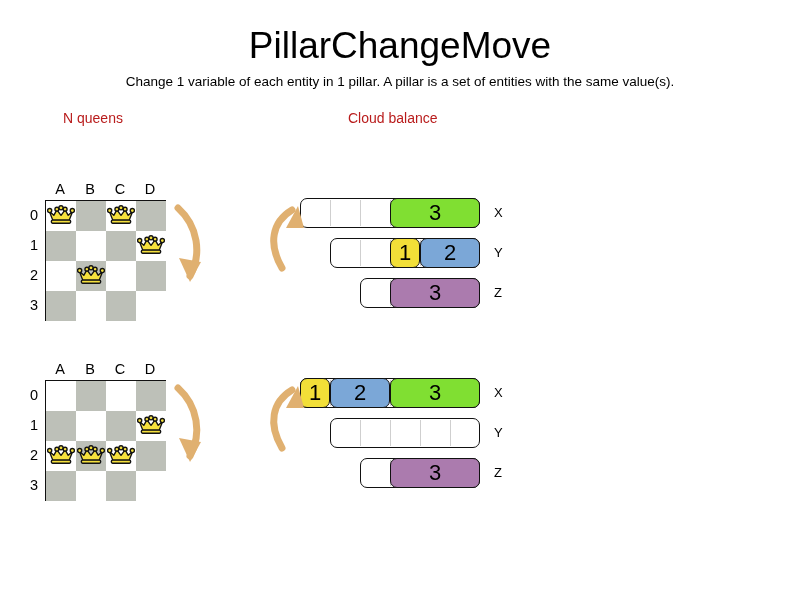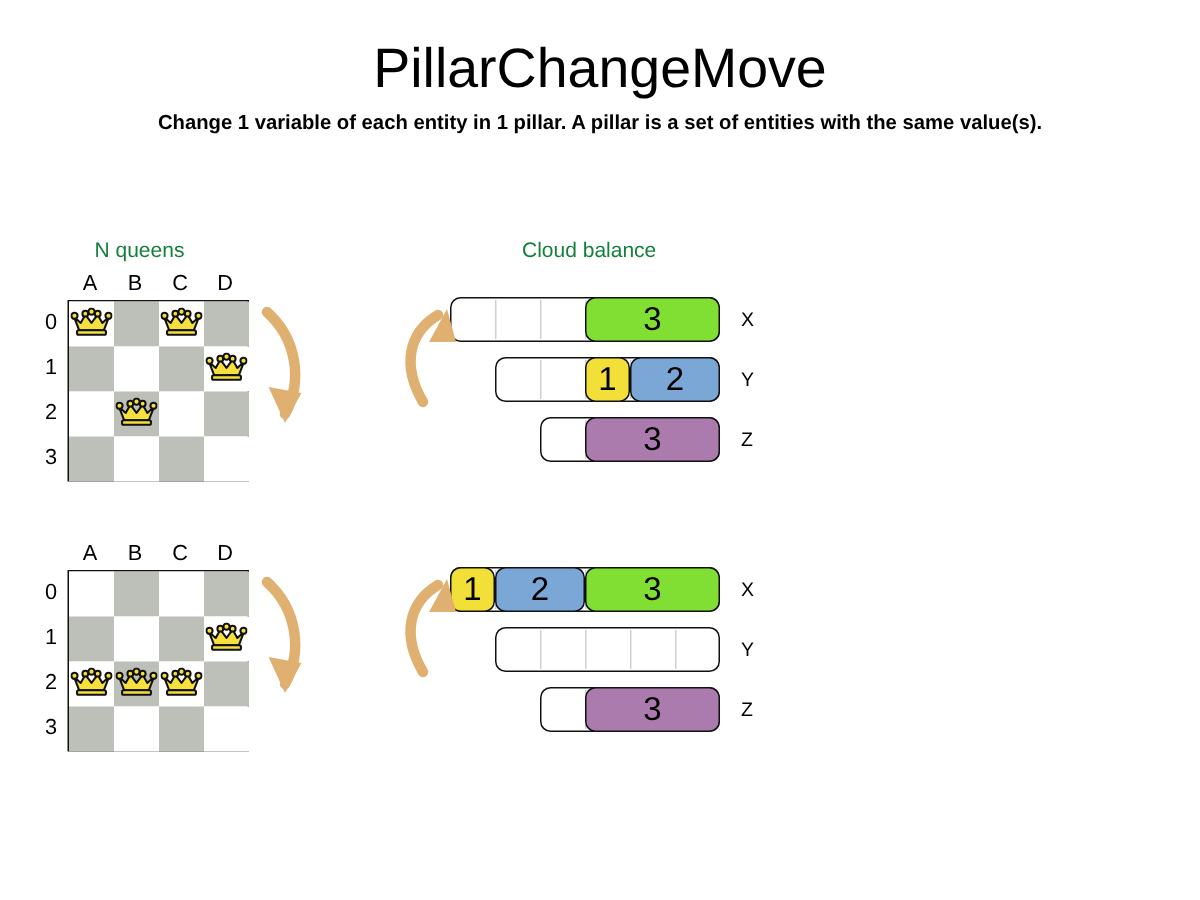--- a/index.html
+++ b/index.html
@@ -13,27 +13,27 @@
     overflow:hidden;
   }
 
   
   #header { width:800px; text-align:center; padding-top:24px; }
   #page-title {
     font-size:37px; font-weight:400; line-height:44px;
     letter-spacing:0px; color:#000;
   }
   #page-subtitle {
-    font-size:13.5px; font-weight:700; line-height:18px;
+    font-size:13.5px; font-weight:400; line-height:18px;
     margin-top:5px; color:#000;
   }
 
   
   .section-caption {
-    position:absolute; font-size:14px; color:#15803d; white-space:nowrap;margin-top:48px;
+    position:absolute; font-size:14px; color:#b91c1c; white-space:nowrap;
   }
   #caption-nqueens { left:63px; top:110px; }
   #caption-cloud  { left:348px; top:110px;text-align:right; }
 
   
   .board-wrap { position:absolute; }
   #board-top    { left:45px; top:200px; }
   #board-bottom { left:45px; top:380px; }
 
   .board {

